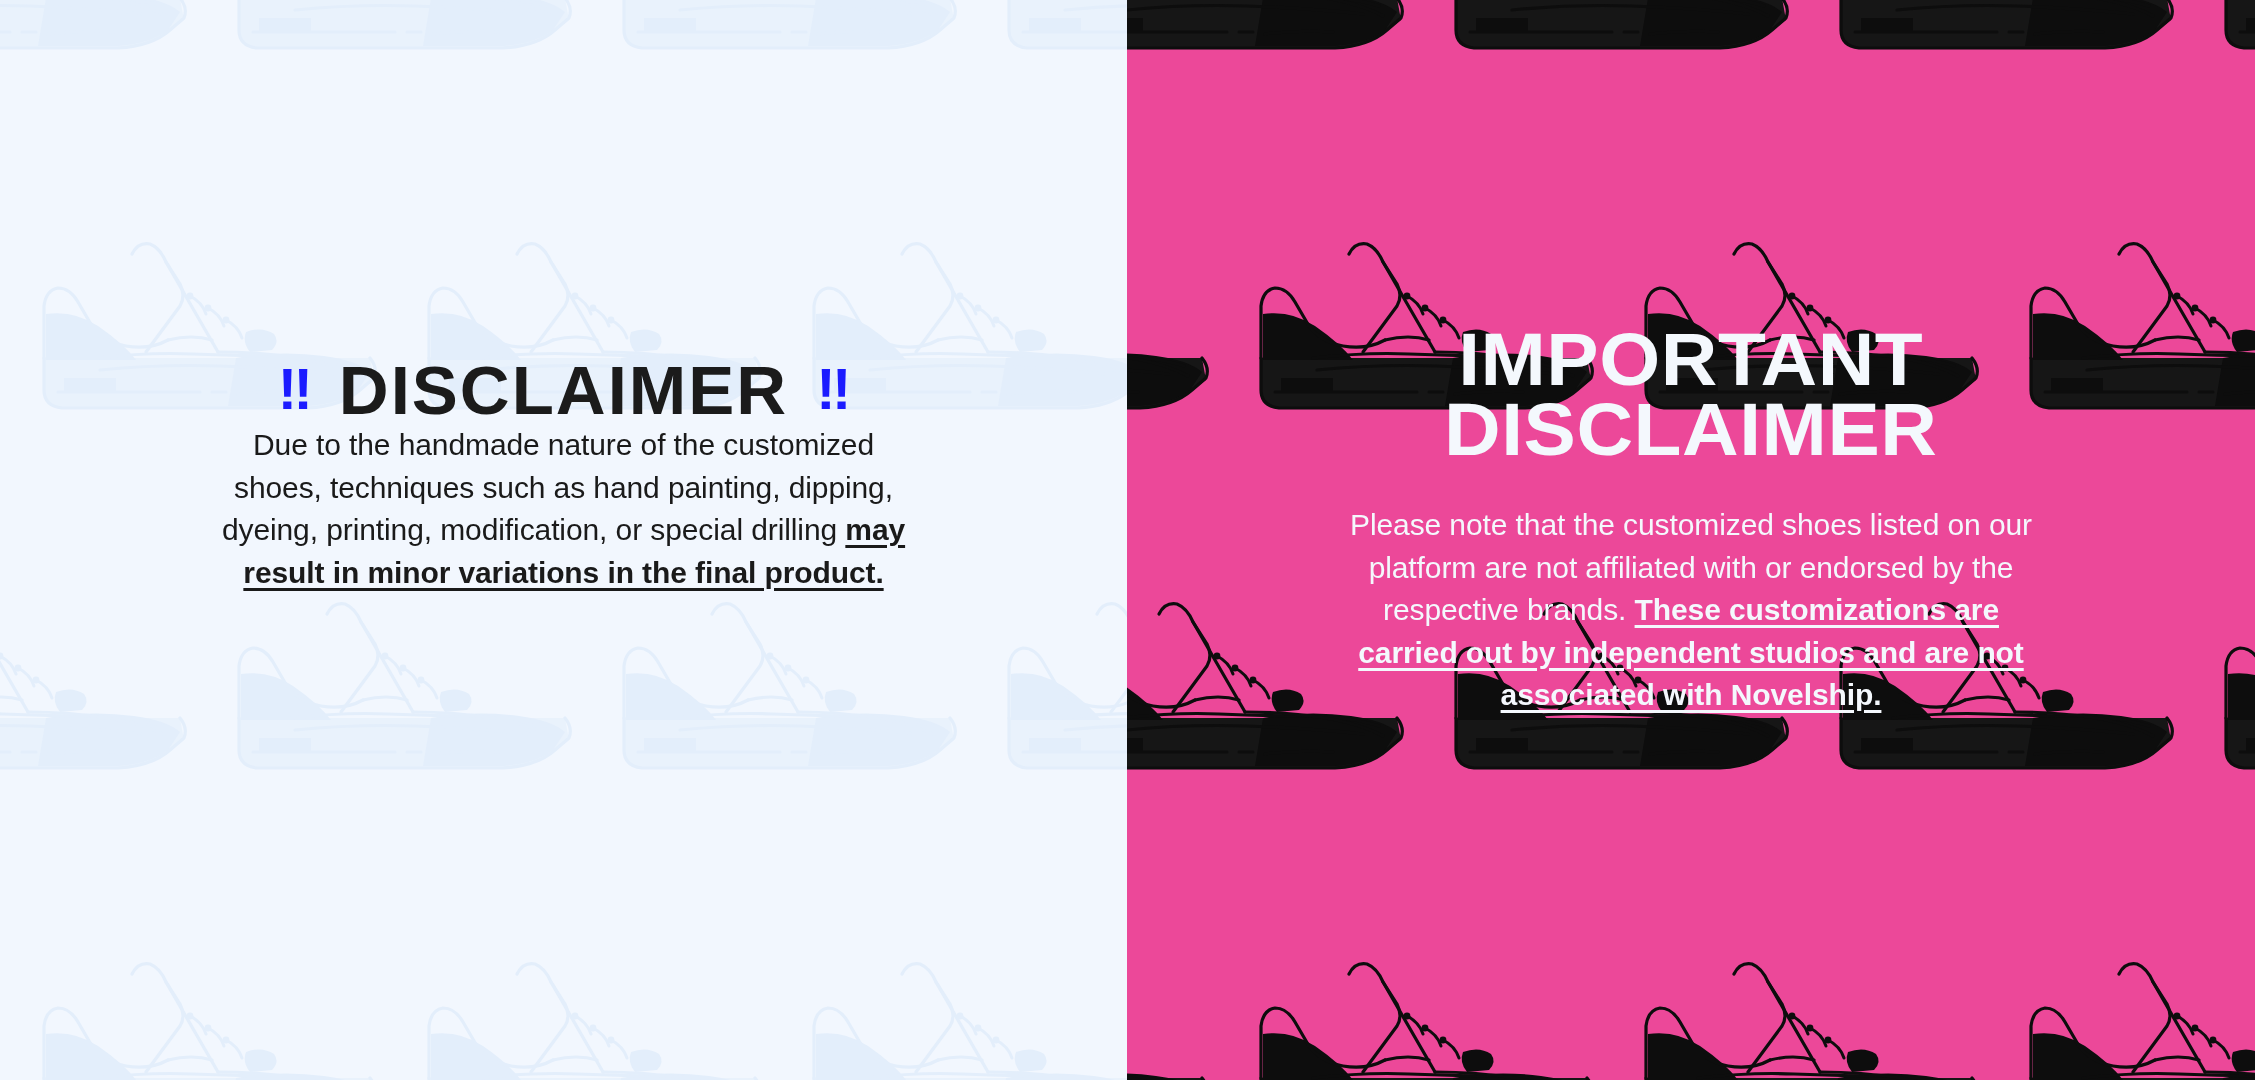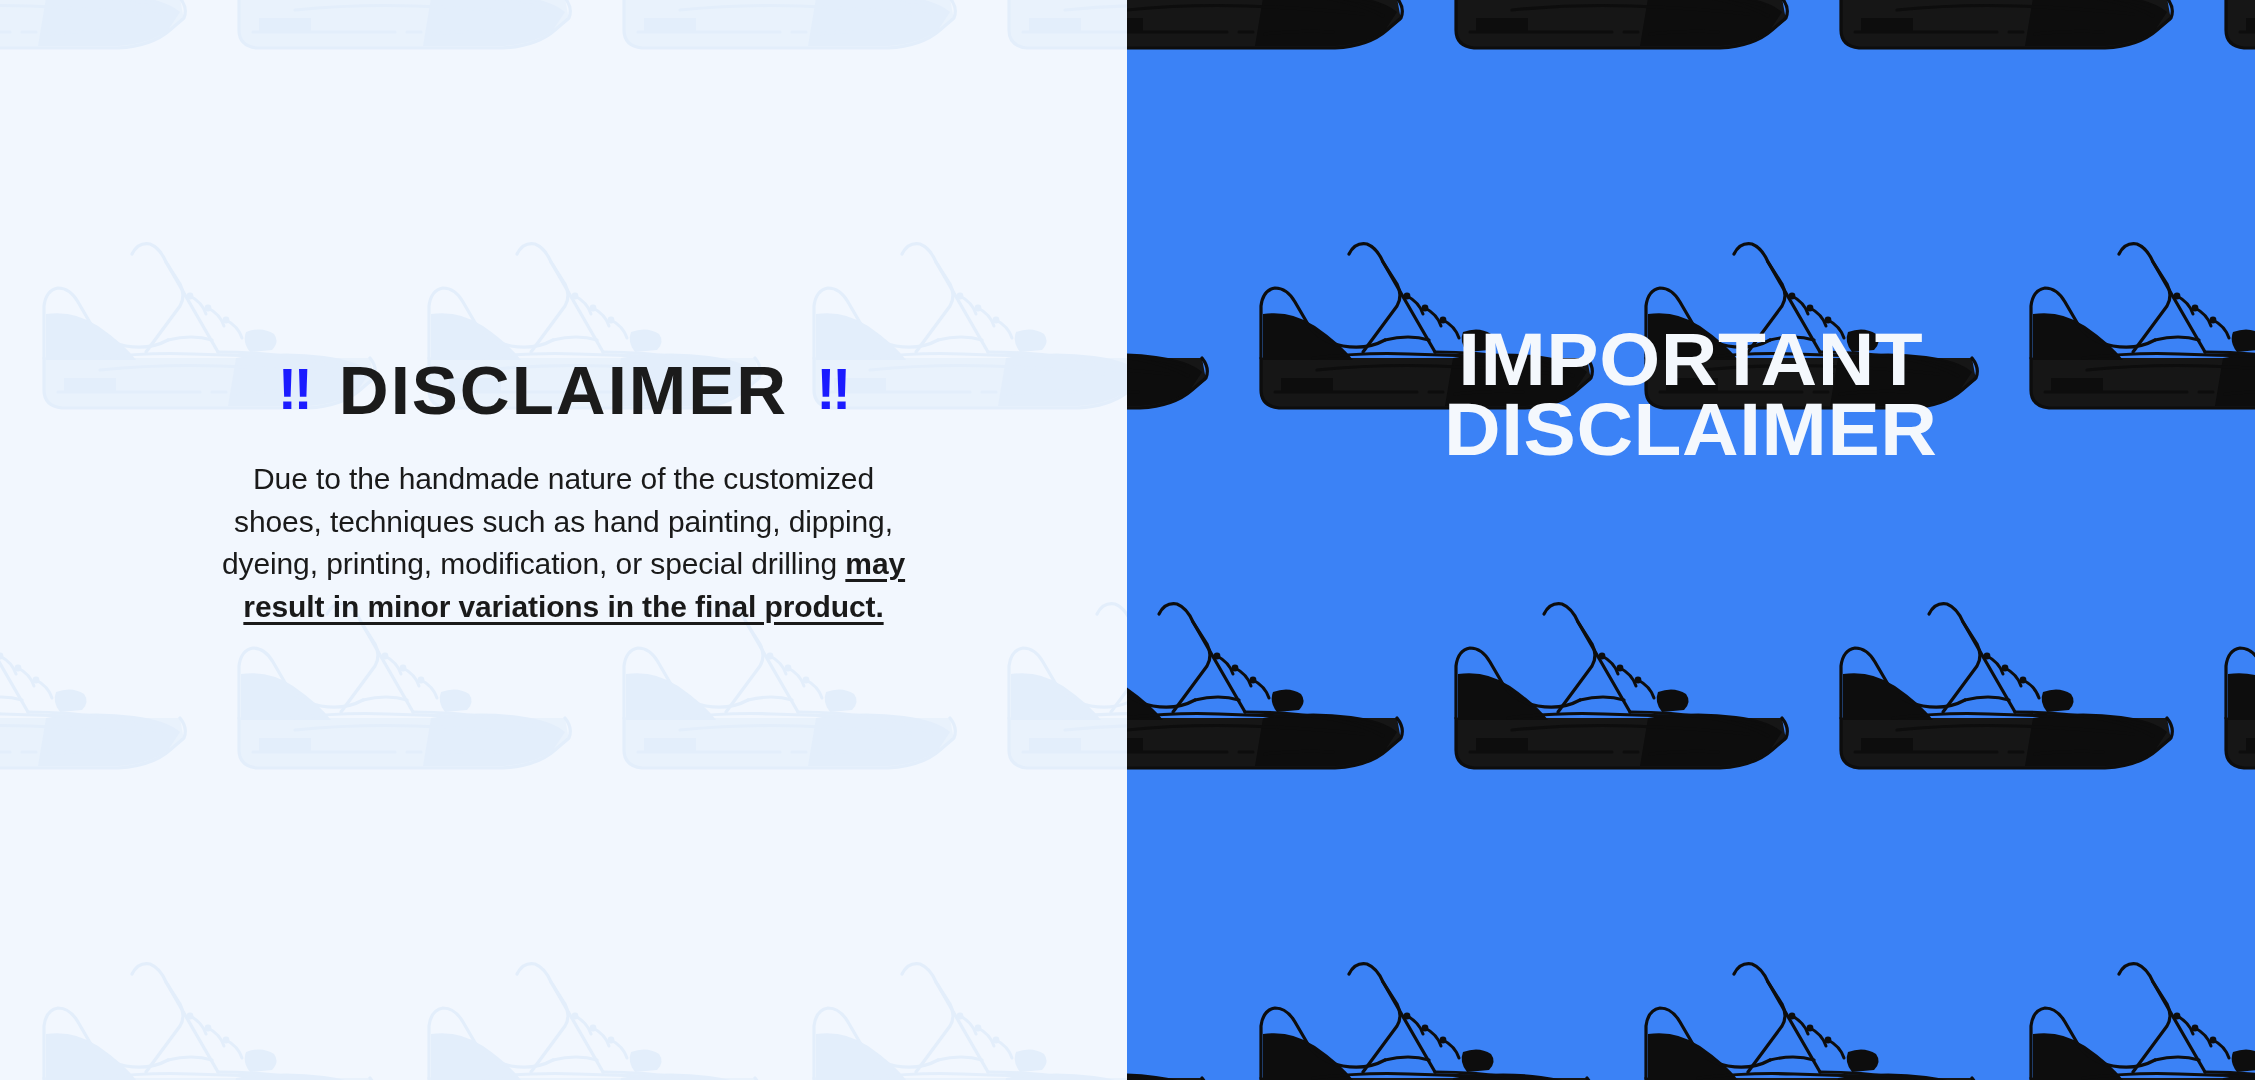--- a/index.html
+++ b/index.html
@@ -20,21 +20,21 @@
   .panel {
     position:relative;
     height:1080px;
     overflow:hidden;
     display:flex;
     flex-direction:column;
     align-items:center;
     justify-content:flex-start;
   }
   .panel-left  { width:1127px; background:#F2F7FE; }
-  .panel-right { width:1128px; background:#3b82f6; }
+  .panel-right { width:1128px; background:#ec4899; }
 
   
   .pattern {
     position:absolute;
     inset:0;
     pointer-events:none;
     z-index:0;
   }
   .pattern svg { display:block; width:100%; height:100%; }
 
@@ -91,21 +91,20 @@
   }
 
   
   .body-copy {
     text-align:center;
     line-height:1.42;
     font-weight:400;
   }
   .body-left {
     width:700px;
-    margin-top:34px;
     font-size:30px;
     color:#1A1A1A;
     letter-spacing:-0.1px;
   }
   .body-right {
     width:718px;
     margin-top:40px;
     font-size:30px;
     color:#F4F8FD;
     letter-spacing:-0.1px;
@@ -246,16 +245,19 @@
         <use href="#tileD" y="1440"></use>
       </svg>
     </div>
 
     <div class="content content-right">
       <h1 class="headline headline-right">
         <span style="display:block">IMPORTANT</span>
         <span style="display:block">DISCLAIMER</span>
       </h1>
 
+      <p class="body-copy body-right">
+        <span>Please note that the customized shoes listed on our platform are not affiliated with or endorsed by the respective brands. </span><span class="emph">These customizations are carried out by independent studios and are not associated with Novelship.</span>
+      </p>
     </div>
   </section>
 
 </div>
 
 </body></html>

